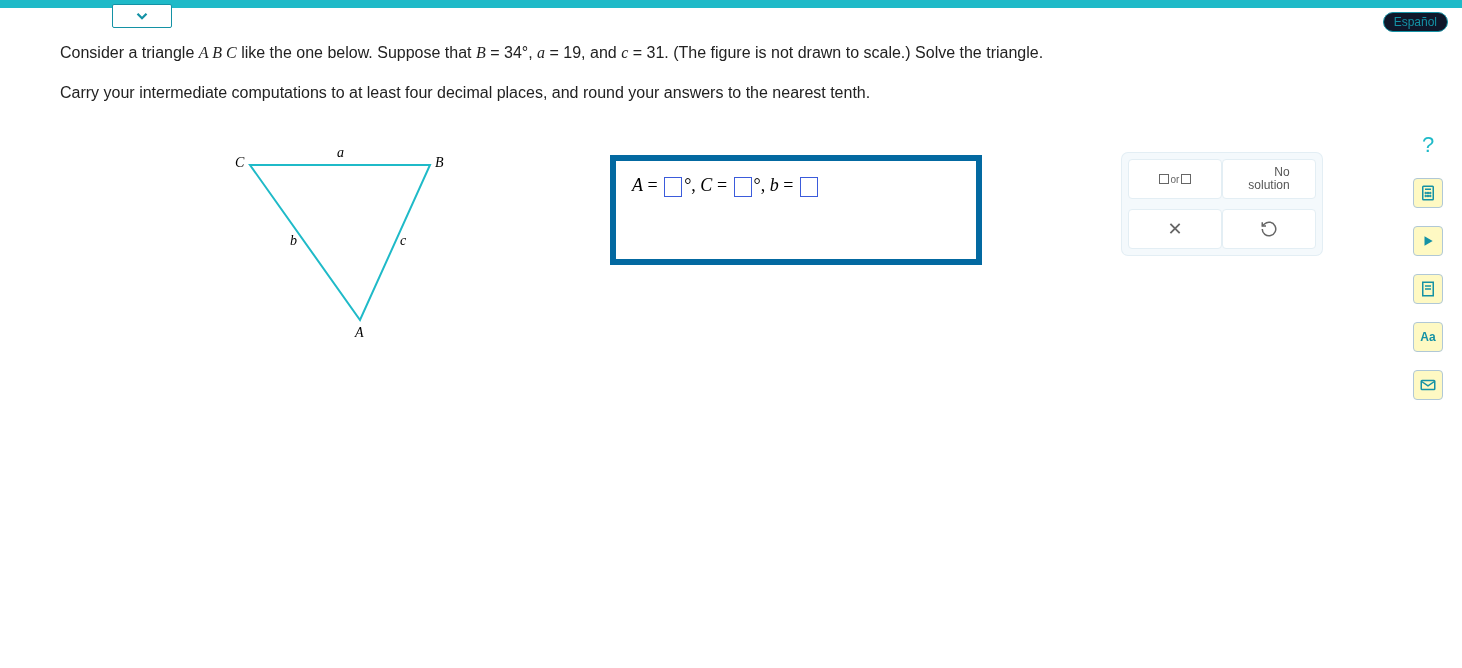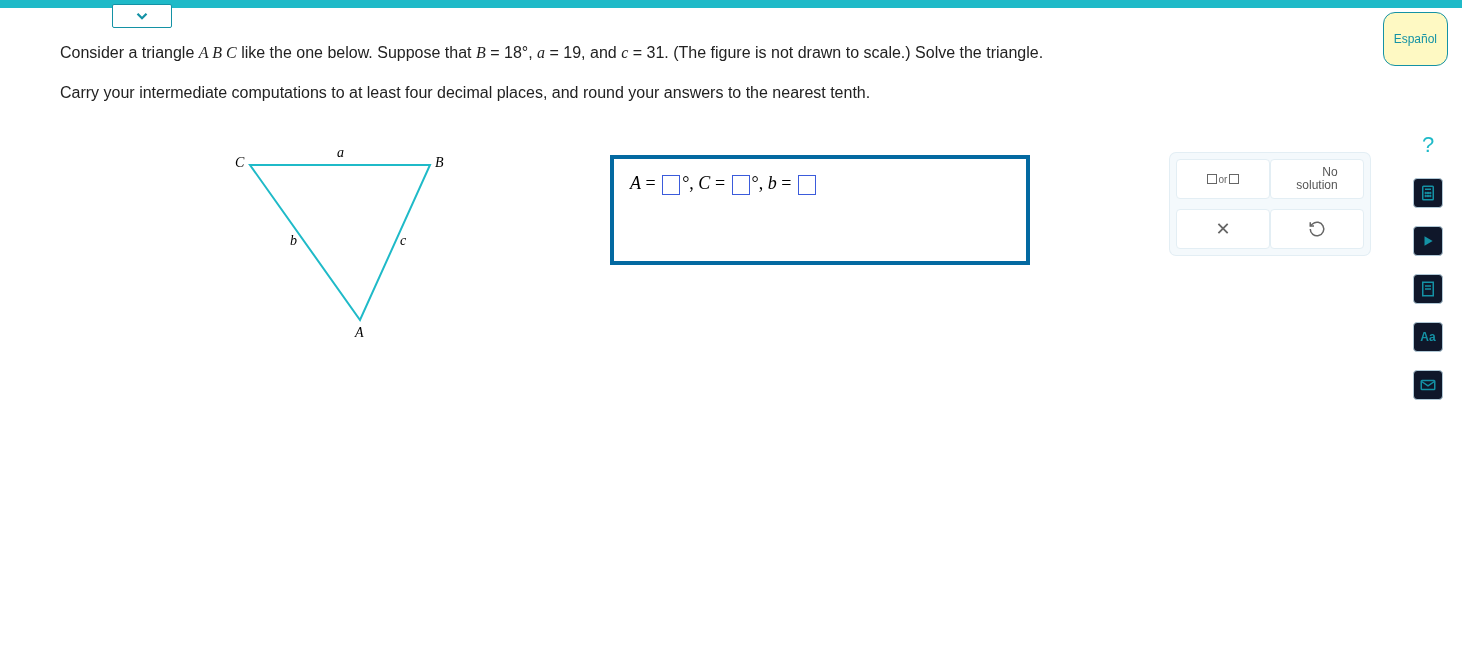--- a/index.html
+++ b/index.html
@@ -1,33 +1,33 @@
 <!DOCTYPE html>
 <html><head>
   <meta charset="utf-8">
   <style>
     * { margin: 0; padding: 0; box-sizing: border-box; }
     html, body { width: 1462px; height: 668px; font-family: Arial, Helvetica, sans-serif; background: #fff; overflow: hidden; }
     .topbar { height: 8px; width: 100%; background: linear-gradient(to right, #1fbac8, #1fbac8); }
     .dropdown-tab { position: absolute; top: 4px; left: 112px; width: 60px; height: 24px; border: 1px solid #1492a5; border-radius: 2px; background: #fff; display: flex; align-items: center; justify-content: center; cursor: pointer; }
-    .espanol { position: absolute; top: 12px; right: 14px; border: 1px solid #1492a5; color: #1492a5; border-radius: 12px; padding: 19px 10px; font-size: 12px; cursor: pointer; background: #fef9c3; }
+    .espanol { position: absolute; top: 12px; right: 14px; border: 1px solid #1492a5; color: #1492a5; border-radius: 12px; padding: 2px 10px; font-size: 12px; cursor: pointer; background: #0f172a; }
     .content { position: absolute; top: 40px; left: 60px; right: 80px; }
     .problem-text { font-size: 16px; color: #222; line-height: 1.6; }
     .problem-text .line { margin-bottom: 14px; }
     .mi { font-style: italic; font-family: Liberation Serif, serif; }
     .work-area { margin-top: 40px; display: flex; align-items: flex-start; gap: 120px; }
     .triangle-box { width: 260px; height: 210px; position: relative; margin-left: 170px; }
-    .answer-box { border: 4px solid #0369a1; width: 420px; height: 110px; padding: 14px 16px; font-size: 18px; font-family: 'Cambria Math','Times New Roman',serif; position: relative; top: 10px; }
+    .answer-box { border: 6px solid #0369a1; width: 372px; height: 110px; padding: 14px 16px; font-size: 18px; font-family: 'Cambria Math','Times New Roman',serif; position: relative; top: 10px; }
     .answer-box .slot { display: inline-block; width: 18px; height: 20px; border: 1px solid #3b5bdb; vertical-align: middle; background: #fff; margin: 0 2px; }
     .tools { display: flex; flex-direction: column; gap: 10px; margin-left: 20px; position: relative; top: 8px; background: #f4f9fc; border-radius: 6px; padding: 6px; width: 200px; box-shadow: 0 0 0 1px #e3eef4; }
     .tool-row { display: flex; }
     .tool-btn { flex: 1; height: 40px; background: #fff; border: 1px solid #e3eef4; border-radius: 4px; display: flex; align-items: center; justify-content: center; font-size: 12px; color: #555; cursor: pointer; gap: 6px; }
     .tool-btn svg, .tool-btn .glyph { color: #666; }
     .right-rail { position: absolute; top: 130px; right: 14px; width: 40px; display: flex; flex-direction: column; gap: 18px; align-items: center; }
-    .rail-btn { width: 30px; height: 30px; border: 1px solid #b0c8d6; border-radius: 4px; display: flex; align-items: center; justify-content: center; color: #1492a5; cursor: pointer; background: #0f172a; }
+    .rail-btn { width: 30px; height: 30px; border: 1px solid #b0c8d6; border-radius: 4px; display: flex; align-items: center; justify-content: center; color: #1492a5; cursor: pointer; background: #fef9c3; }
     .rail-help { width: 30px; height: 30px; display: flex; align-items: center; justify-content: center; color: #1fbac8; font-size: 22px; cursor: pointer; }
     .or-icon { display: inline-flex; align-items: center; gap: 2px; font-size: 10px; color: #666; }
     .or-icon .sq { width: 10px; height: 10px; border: 1px solid #666; display: inline-block; }
     .x-icon { font-size: 18px; color: #666; }
     .reset-icon svg { width: 18px; height: 18px; }
   </style>
 </head>
 <body>
 
 <div class="topbar"></div>
@@ -36,21 +36,21 @@
   <svg width="18" height="18" viewBox="0 0 24 24" fill="none" stroke="#1492a5" stroke-width="3">
       <polyline points="6 9 12 15 18 9"></polyline>
     </svg>
 </div>
 
 <div class="espanol">Español</div>
 
 <div class="content">
   <div class="problem-text">
     <div class="line">
-      <span>Consider a triangle </span><span class="mi">A B C</span><span> like the one below. Suppose that </span><span class="mi">B</span><span> = 18°, </span><span class="mi">a</span><span> = 19, and </span><span class="mi">c</span><span> = 31. </span><span>(The figure is not drawn to scale.) Solve the triangle.</span>
+      <span>Consider a triangle </span><span class="mi">A B C</span><span> like the one below. Suppose that </span><span class="mi">B</span><span> = 34°, </span><span class="mi">a</span><span> = 19, and </span><span class="mi">c</span><span> = 31. </span><span>(The figure is not drawn to scale.) Solve the triangle.</span>
     </div>
     <div class="line">Carry your intermediate computations to at least four decimal places, and round your answers to the nearest tenth.</div>
   </div>
 
   <div class="work-area">
 
     <div class="triangle-box">
       <svg width="260" height="210" viewBox="0 0 260 210">
         <polygon points="20,20 200,20 130,175" fill="none" stroke="#1fbac8" stroke-width="2"></polygon>
       </svg>

